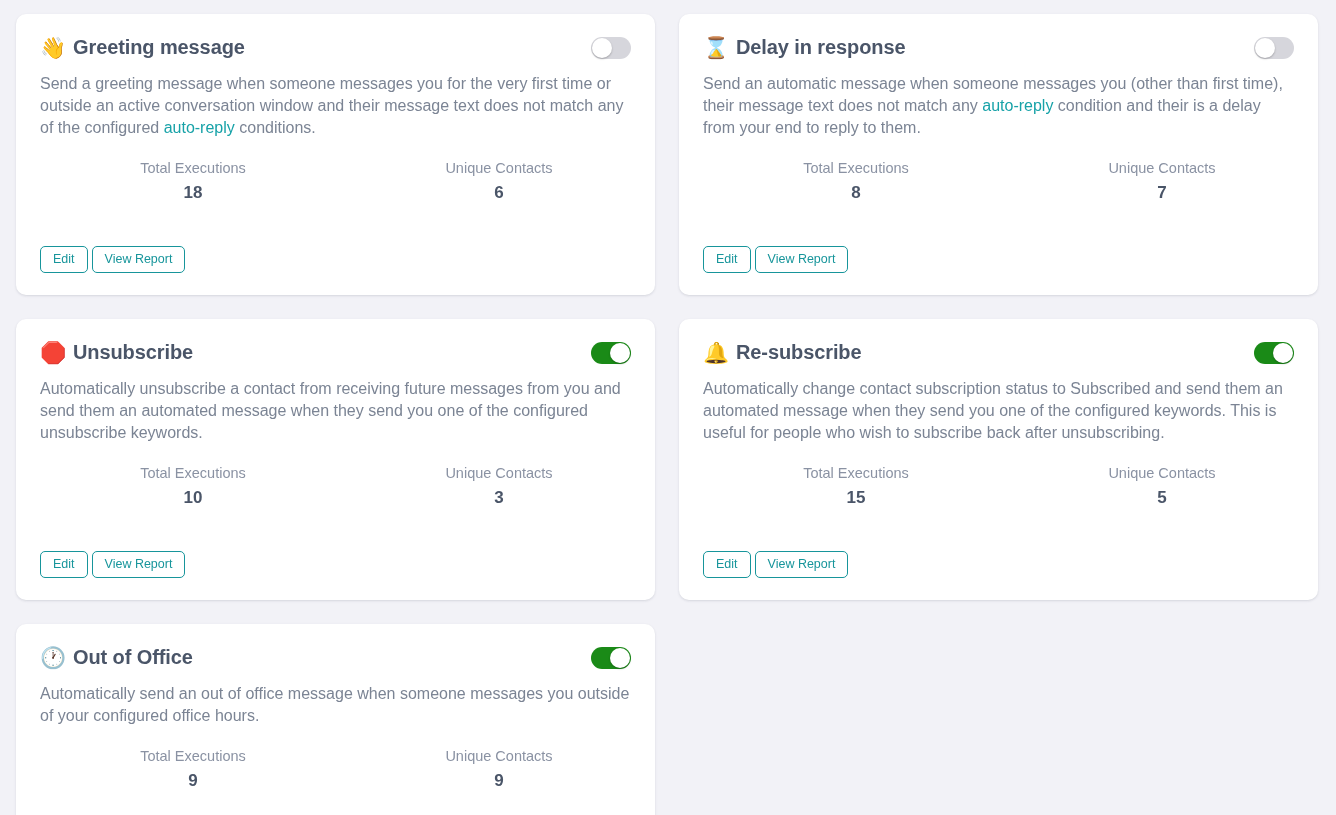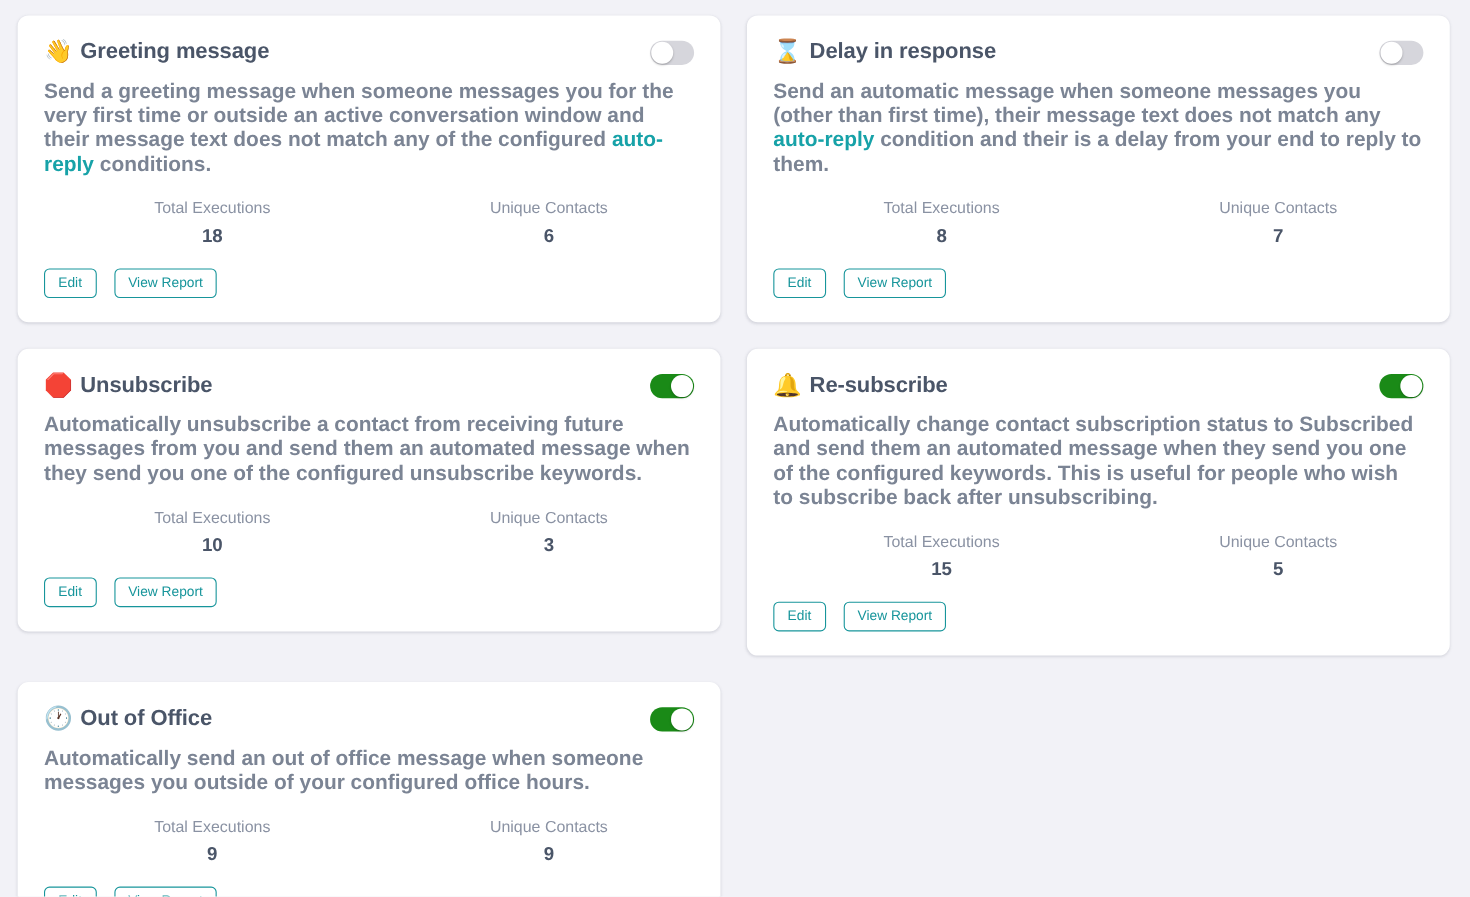--- a/index.html
+++ b/index.html
@@ -91,26 +91,25 @@
     border-radius: 50%;
     background: #ffffff;
     box-shadow: 0 1px 2px rgba(0,0,0,0.25);
     transition: left .15s;
   }
   .toggle.on { background: #1a8a17; }
   .toggle.on .knob { left: 19px; }
 
   
   .card-desc {
-    font-size: 19px;
+    font-size: 16px;
     line-height: 22px;
     color: #7b8494;
     max-width: 596px;
     margin-bottom: 20px;
-    font-weight: bold;
   }
   .card-desc a {
     color: #17a2a8;
     text-decoration: none;
   }
 
   
   .stats {
     display: flex;
     margin-bottom: 18px;
@@ -129,21 +128,22 @@
   .stat-value {
     font-size: 17px;
     font-weight: bold;
     color: #4a5568;
     line-height: 22px;
   }
 
   
   .actions {
     display: flex;
-    gap: 16px;
+    gap: 4px;
+    margin-top: 24px;
   }
   .btn {
     font-family: "Liberation Sans", sans-serif;
     font-size: 12.5px;
     color: #17959b;
     background: #ffffff;
     border: 1px solid #17959b;
     border-radius: 5px;
     padding: 5px 12px;
     cursor: pointer;

